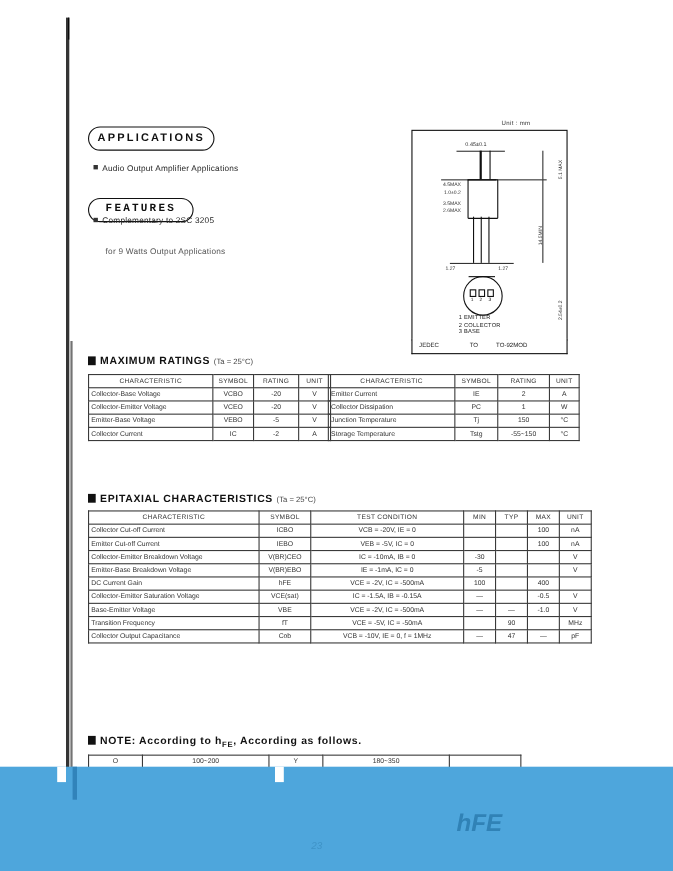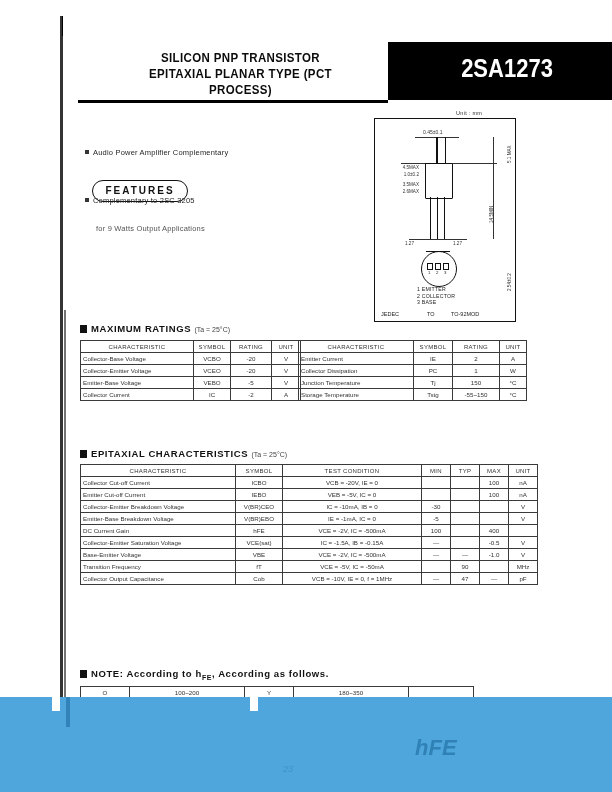--- a/index.html
+++ b/index.html
@@ -58,21 +58,21 @@
   
   .pill{
     position:absolute;
     border:1.6px solid #111;border-radius:13px;
     height:20px;line-height:20px;
     font-size:10px;font-weight:bold;letter-spacing:2px;
     text-align:center;color:#111;
     background:#fff;
   }
   .pill.applications{left:80px;top:115px;width:113px;}
-  .pill.features{left:92px;top:180px;width:94px;}
+  .pill.features{left:80px;top:180px;width:94px;font-family:Liberation Mono, monospace;}
 
   .bullet-line{
     position:absolute;font-size:7.5px;letter-spacing:.2px;
     white-space:nowrap;
   }
   .bullet-line .sq{
     display:inline-block;width:4px;height:4px;background:#333;
     margin-right:4px;vertical-align:1px;
   }
   .ap-1{left:85px;top:148px;}
@@ -226,33 +226,24 @@
 </style>
 </head>
 <body>
 
 <div class="page">
 
   <div class="scan-edge"></div>
   <div class="scan-edge2"></div>
   <div class="page-frame-top"></div>
 
-  <div class="hdr">
-    <div class="hdr-title">
-      <div>SILICON PNP TRANSISTOR</div>
-      <div>EPITAXIAL PLANAR TYPE (PCT PROCESS)</div>
-    </div>
-    <div class="hdr-rule"></div>
-    <div class="hdr-box">
-      <div class="hdr-part">2SA1273</div>
-    </div>
-  </div>
-
+
+  <div class="pill applications">APPLICATIONS</div>
   <div class="bullet-line ap-1 scan">
-    <span class="sq"></span><span>Audio Power Amplifier Complementary</span>
+    <span class="sq"></span><span>Audio Output Amplifier Applications</span>
   </div>
 
   <div class="pill features">FEATURES</div>
   <div class="bullet-line ft-1 scan">
     <span class="sq"></span><span>Complementary to  2SC 3205</span>
   </div>
   <div class="bullet-line ft-2 faded">
     <span>for 9 Watts Output Applications</span>
   </div>
 

